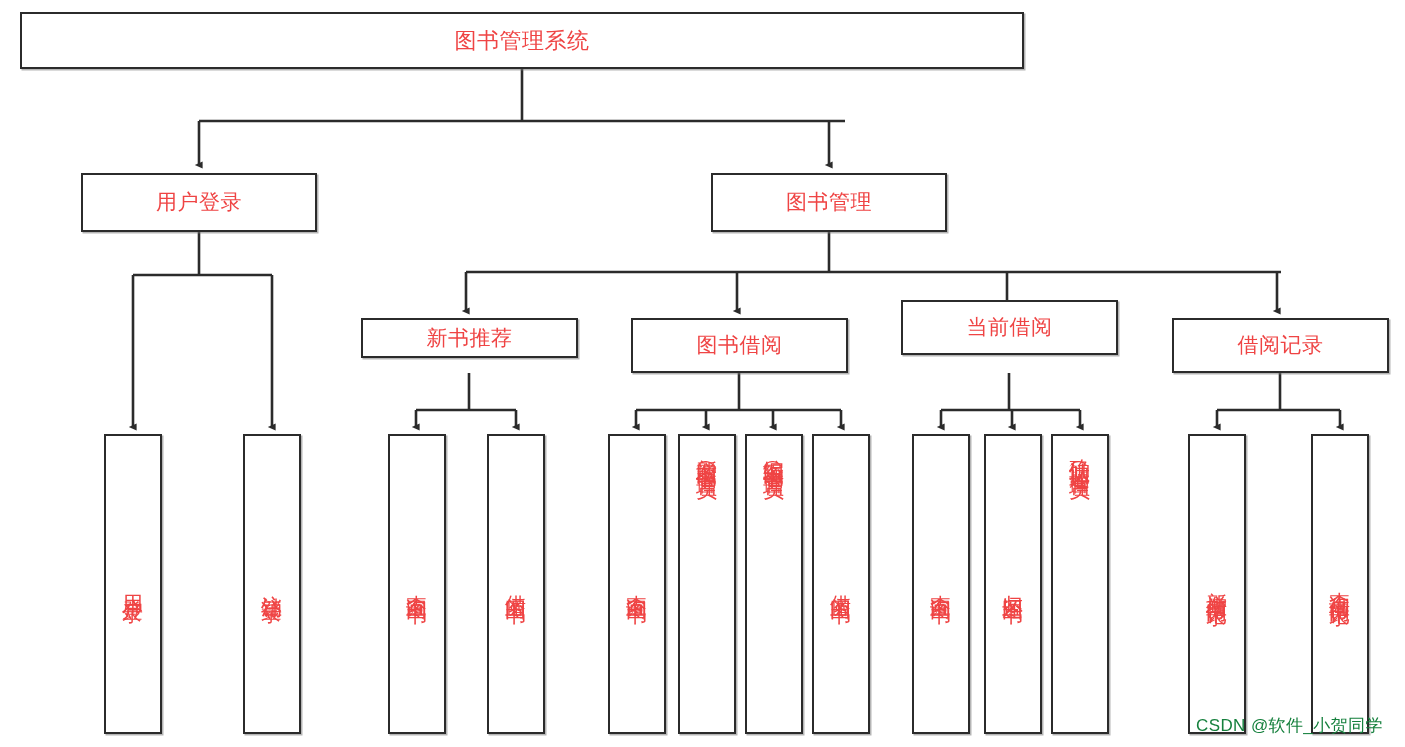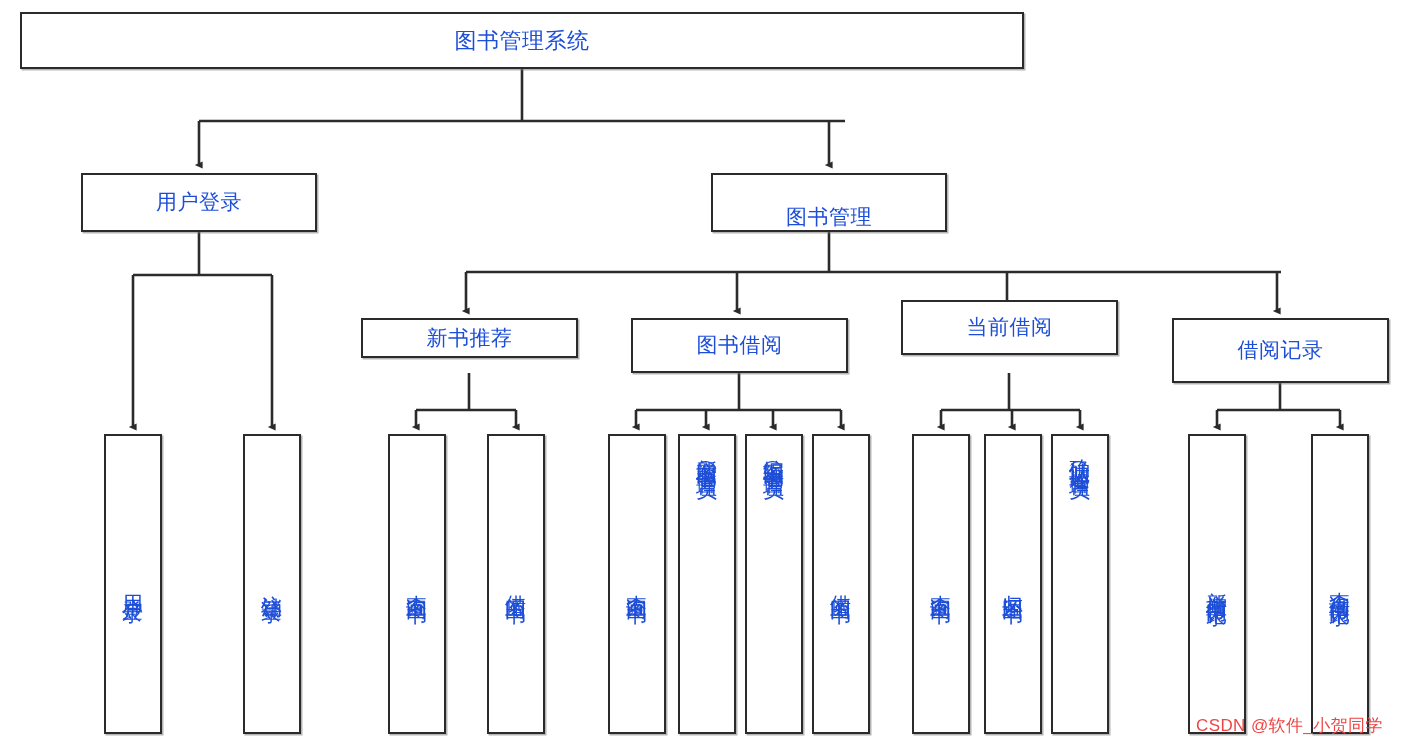--- a/index.html
+++ b/index.html
@@ -29,21 +29,21 @@
     position: absolute;
     box-sizing: border-box;
     background: #ffffff;
     border: 2px solid #2b2b2b;
     display: flex;
     align-items: center;
     justify-content: center;
     box-shadow: 1.5px 1.5px 0 rgba(120,120,120,0.55);
   }
   .node .lbl {
-    color: #1d4ed8;
+    color: #ef4444;
     line-height: 1.18;
     text-align: center;
     white-space: pre;
   }
   .node.horiz .lbl {
     font-size: 21px;
     letter-spacing: 0.5px;
   }
   .node.root .lbl {
     font-size: 22px;
@@ -61,21 +61,21 @@
     letter-spacing: 3px;
     line-height: 1;
     white-space: pre;
   }
   .node.vert.mid {
     align-items: center;
     padding-top: 0;
   }
   #watermark {
     position: absolute;
-    color: #ef4444;
+    color: #15803d;
     font-size: 17px;
     letter-spacing: 0.4px;
     white-space: nowrap;
     user-select: none;
   }
 </style>
 </head>
 <body>
 
 <div id="canvas">
@@ -130,34 +130,34 @@
     </g>
   </svg>
 
   <div class="node root horiz" style="left:20px; top:12px; width:1004px; height:57px;">
     <span class="lbl">图书管理系统</span>
   </div>
 
   <div class="node horiz" style="left:81px; top:173px; width:236px; height:59px;">
     <span class="lbl">用户登录</span>
   </div>
-  <div class="node horiz" style="left:711px; top:173px; width:236px; height:59px;align-items:flex-end;">
+  <div class="node horiz" style="left:711px; top:173px; width:236px; height:59px;">
     <span class="lbl">图书管理</span>
   </div>
 
   <div class="node horiz" style="left:361px; top:318px; width:217px; height:40px;">
     <span class="lbl">新书推荐</span>
   </div>
   <div class="node horiz" style="left:631px; top:318px; width:217px; height:55px;">
     <span class="lbl">图书借阅</span>
   </div>
   <div class="node horiz" style="left:901px; top:300px; width:217px; height:55px;">
     <span class="lbl">当前借阅</span>
   </div>
-  <div class="node horiz" style="left:1172px; top:318px; width:217px; height:65px;">
+  <div class="node horiz" style="left:1172px; top:318px; width:217px; height:55px;">
     <span class="lbl">借阅记录</span>
   </div>
 
   <div class="node vert mid" style="left:104px; top:434px; width:58px; height:300px;">
     <span class="lbl">用户登录</span>
   </div>
   <div class="node vert mid" style="left:243px; top:434px; width:58px; height:300px;">
     <span class="lbl">注销登录</span>
   </div>
   <div class="node vert mid" style="left:388px; top:434px; width:58px; height:300px;">

